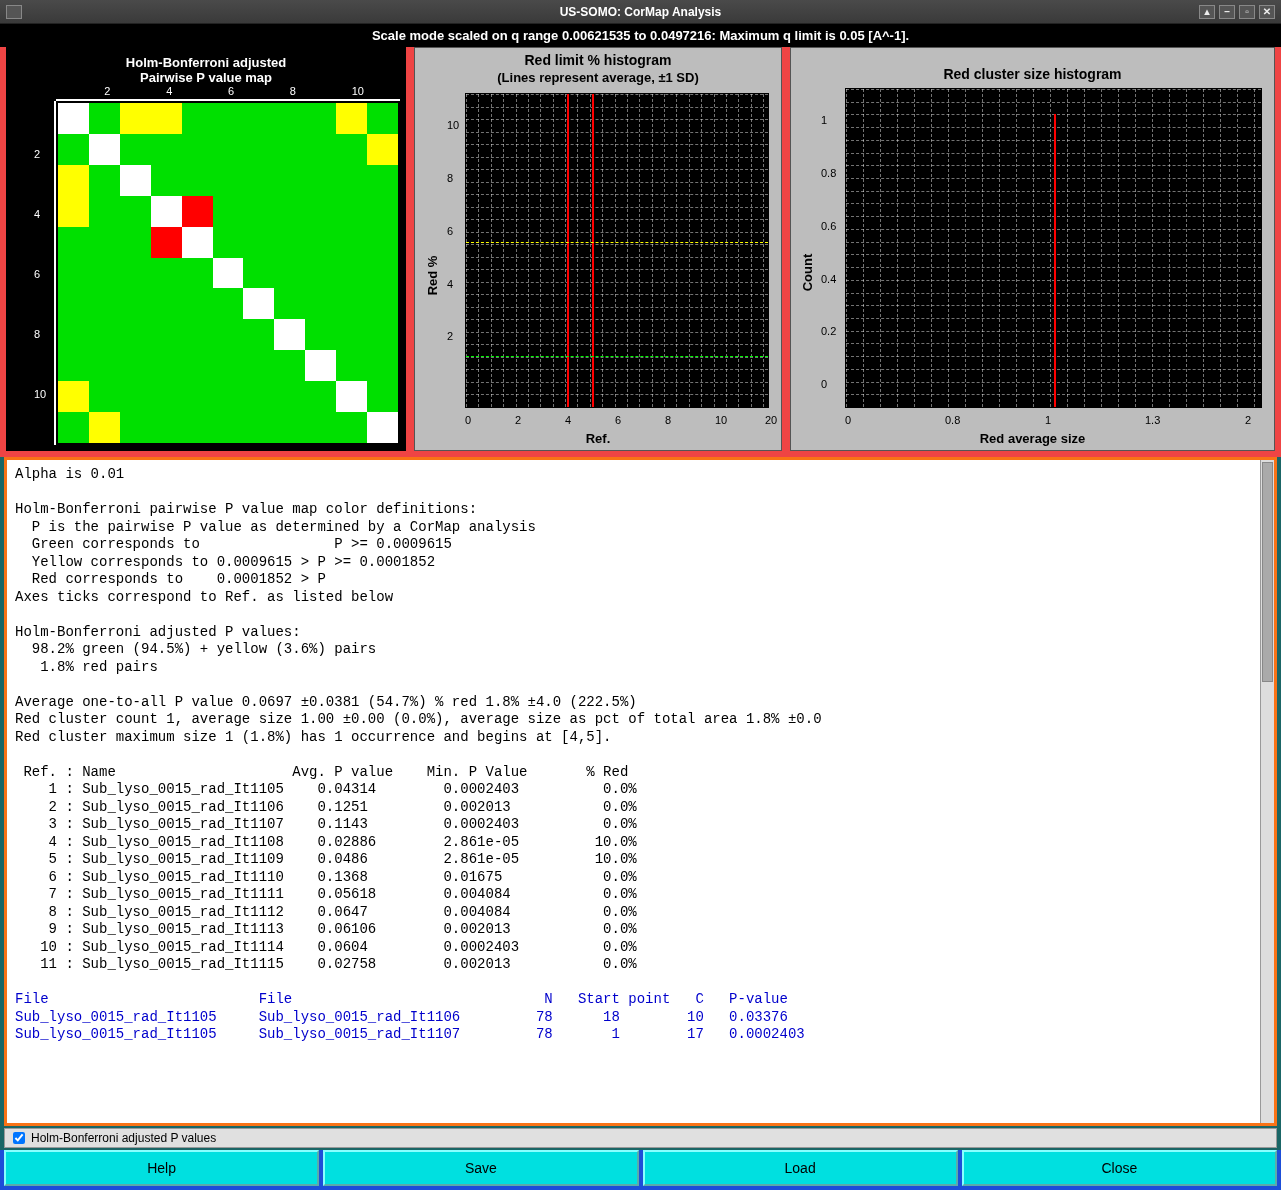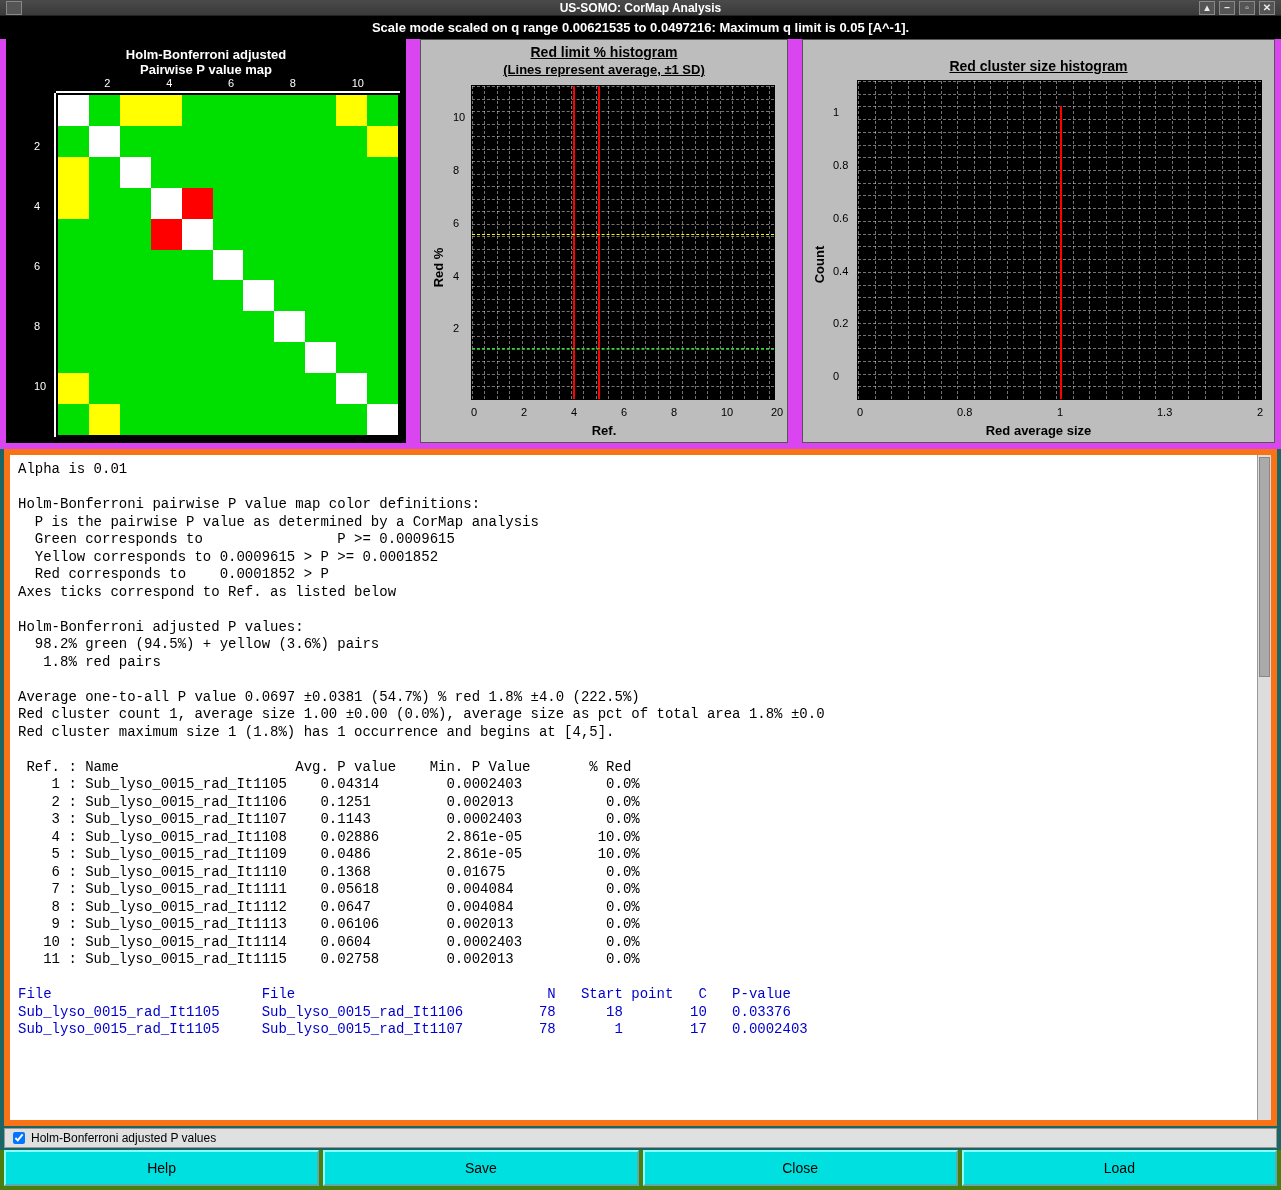--- a/index.html
+++ b/index.html
@@ -9,21 +9,21 @@
     width: 1281px;
     height: 1190px;
     overflow: hidden;
     display: flex;
     flex-direction: column;
   }
   
   .titlebar {
     background: linear-gradient(to bottom, #4a4a4a, #3a3a3a);
     color: #fff;
-    height: 16px;
+    height: 24px;
     display: flex;
     align-items: center;
     justify-content: center;
     position: relative;
     font-size: 12px;
     font-weight: bold;
     border-bottom: 1px solid #222;
   }
   .titlebar .winbtns {
     position: absolute;
@@ -52,25 +52,24 @@
     background: #000;
     color: #fff;
     font-weight: bold;
     font-size: 13px;
     padding: 4px 0;
     text-align: center;
   }
   
   .charts {
     display: flex;
-    gap: 14px;
+    gap: 8px;
     padding: 0 6px 6px 6px;
-    background: #d946ef;
+    background: #ef4444;
     height: 410px;
-    text-decoration: underline;
   }
   .chart-panel {
     background: #bdbdbd;
     border: 1px solid #555;
     position: relative;
     padding: 4px;
     display: flex;
     flex-direction: column;
   }
   .chart-panel.p1 { flex: 0 0 400px; background: #000; border: none; }
@@ -97,21 +96,21 @@
     font-size: 13px;
     width: 100%;
     text-align: center;
   }
   .tick { position: absolute; font-size: 11px; color: #000; }
   
   .heatmap { position: absolute; }
   .hm-cell { position: absolute; }
   .hm-tick { position: absolute; font-size: 11px; color: #fff; }
   
-  .textarea-wrap { flex: 1; background: #fff; border: 6px solid #f97316; margin: 0 4px; overflow: hidden; position: relative; }
+  .textarea-wrap { flex: 1; background: #fff; border: 3px solid #f97316; margin: 0 4px; overflow: hidden; position: relative; }
   .textarea {
     width: 100%; height: 100%;
     font-family: "Courier New", monospace;
     font-size: 14px;
     padding: 6px 8px;
     white-space: pre;
     overflow-y: auto;
     line-height: 1.25;
   }
   .textarea .blue { color: #0000cc; }
@@ -126,21 +125,21 @@
     align-items: center;
     gap: 6px;
     margin: 2px 4px;
     border: 1px solid #999;
   }
   .checkbox-row input { width: 12px; height: 12px; }
   .btnrow {
     display: flex;
     gap: 4px;
     padding: 0 4px 4px 4px;
-    background: #4d7c0f;
+    background: #1d4ed8;
   }
   .bigbtn {
     flex: 1;
     background: #00e0e0;
     border: 2px outset #88ffff;
     padding: 8px 0;
     text-align: center;
     font-size: 14px;
     cursor: pointer;
     color: #000;
@@ -413,15 +412,15 @@
 </div>
 
 <div class="checkbox-row">
   <input type="checkbox" checked="" style="">
   <span>Holm-Bonferroni adjusted P values</span>
 </div>
 
 <div class="btnrow">
   <div class="bigbtn">Help</div>
   <div class="bigbtn">Save</div>
+  <div class="bigbtn">Load</div>
   <div class="bigbtn">Close</div>
-  <div class="bigbtn">Load</div>
 </div>
 
 </body></html>

